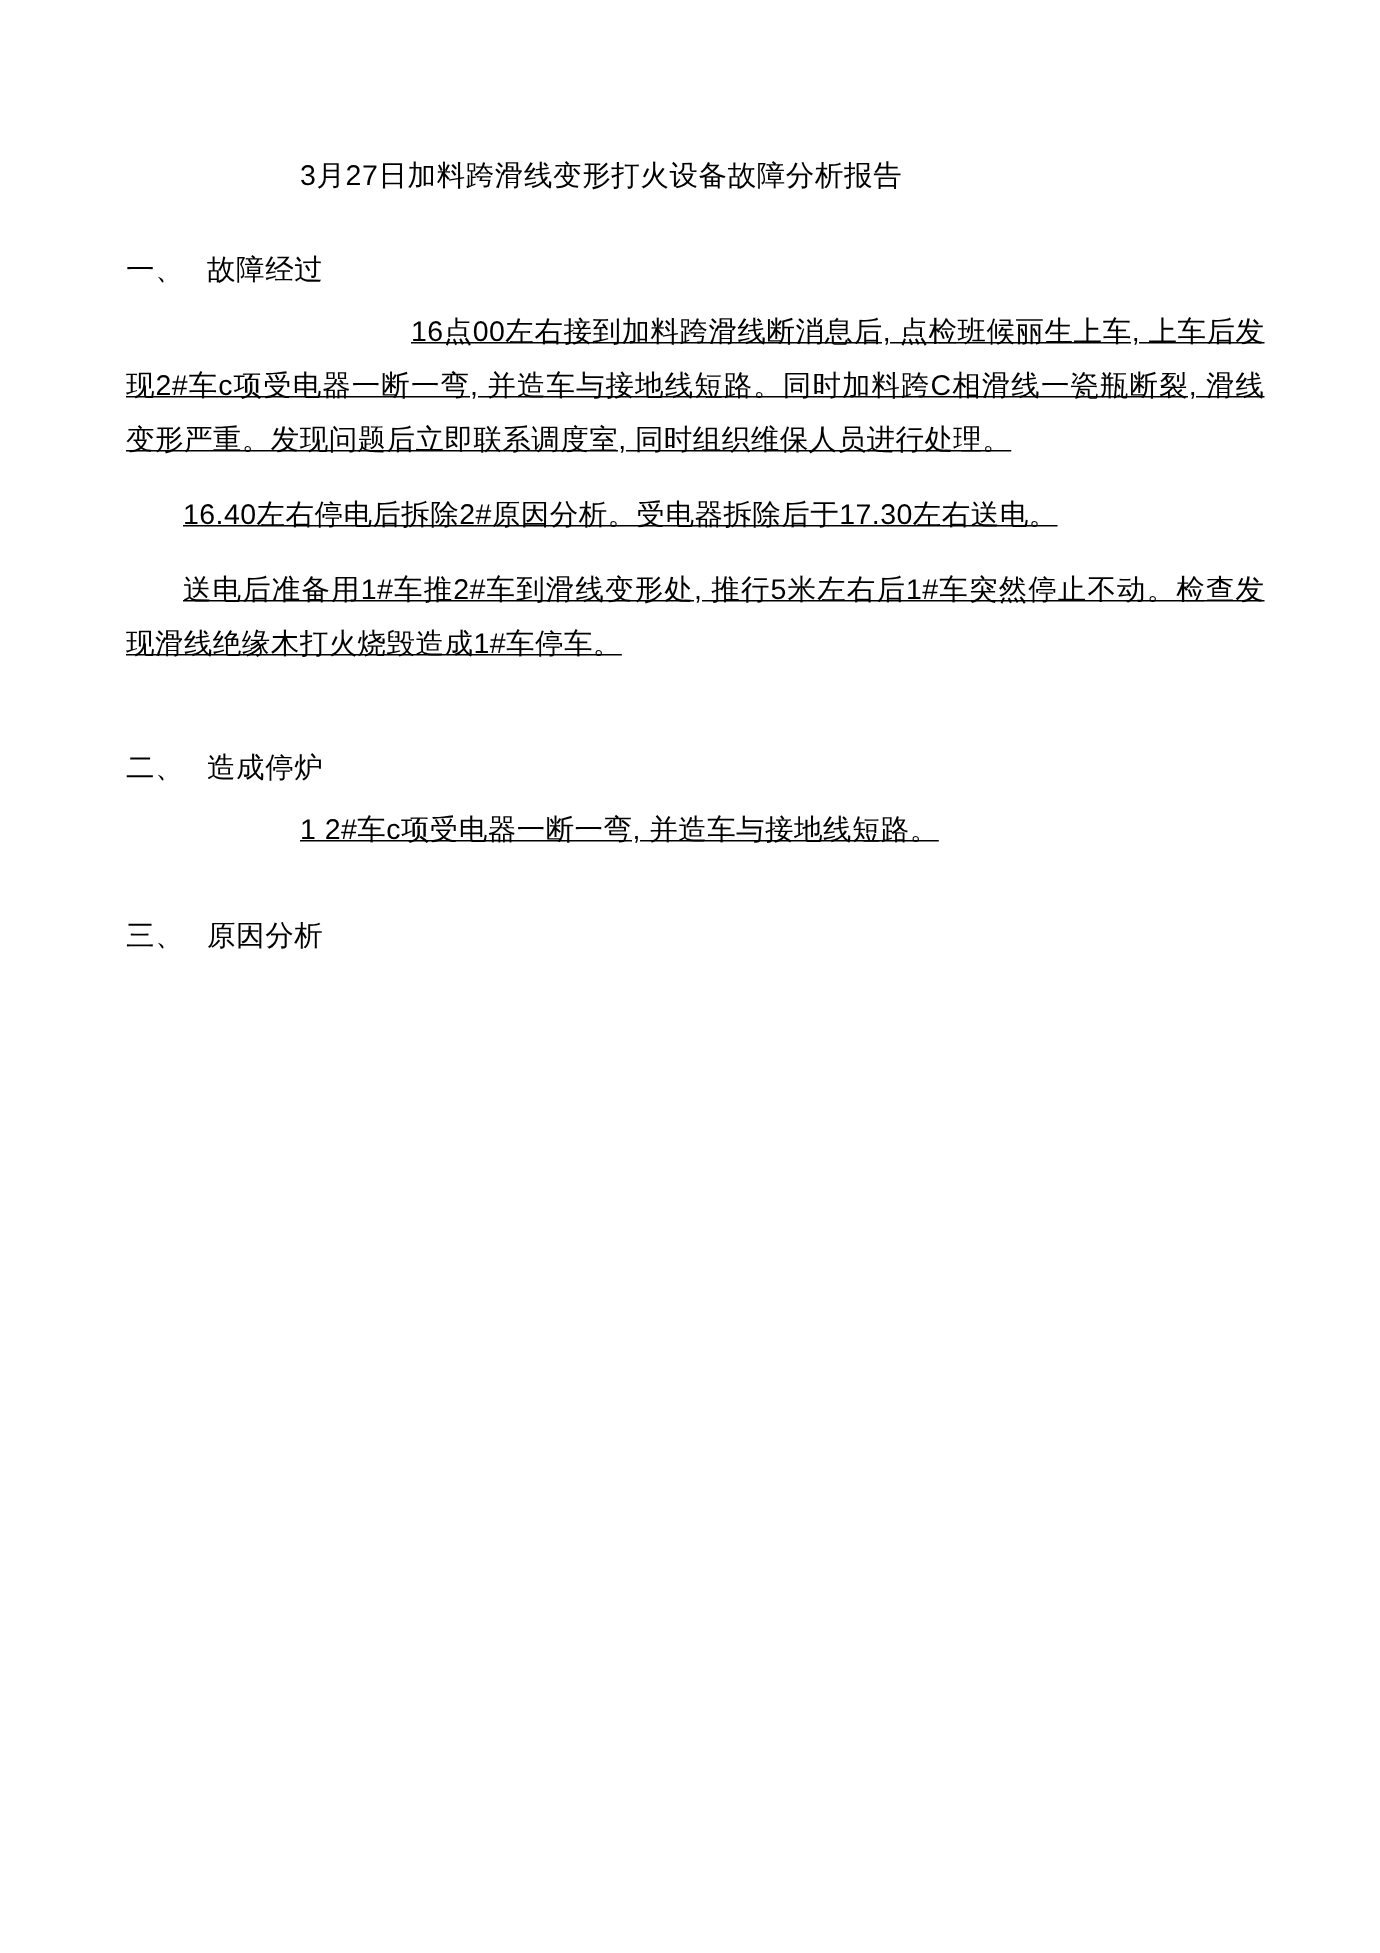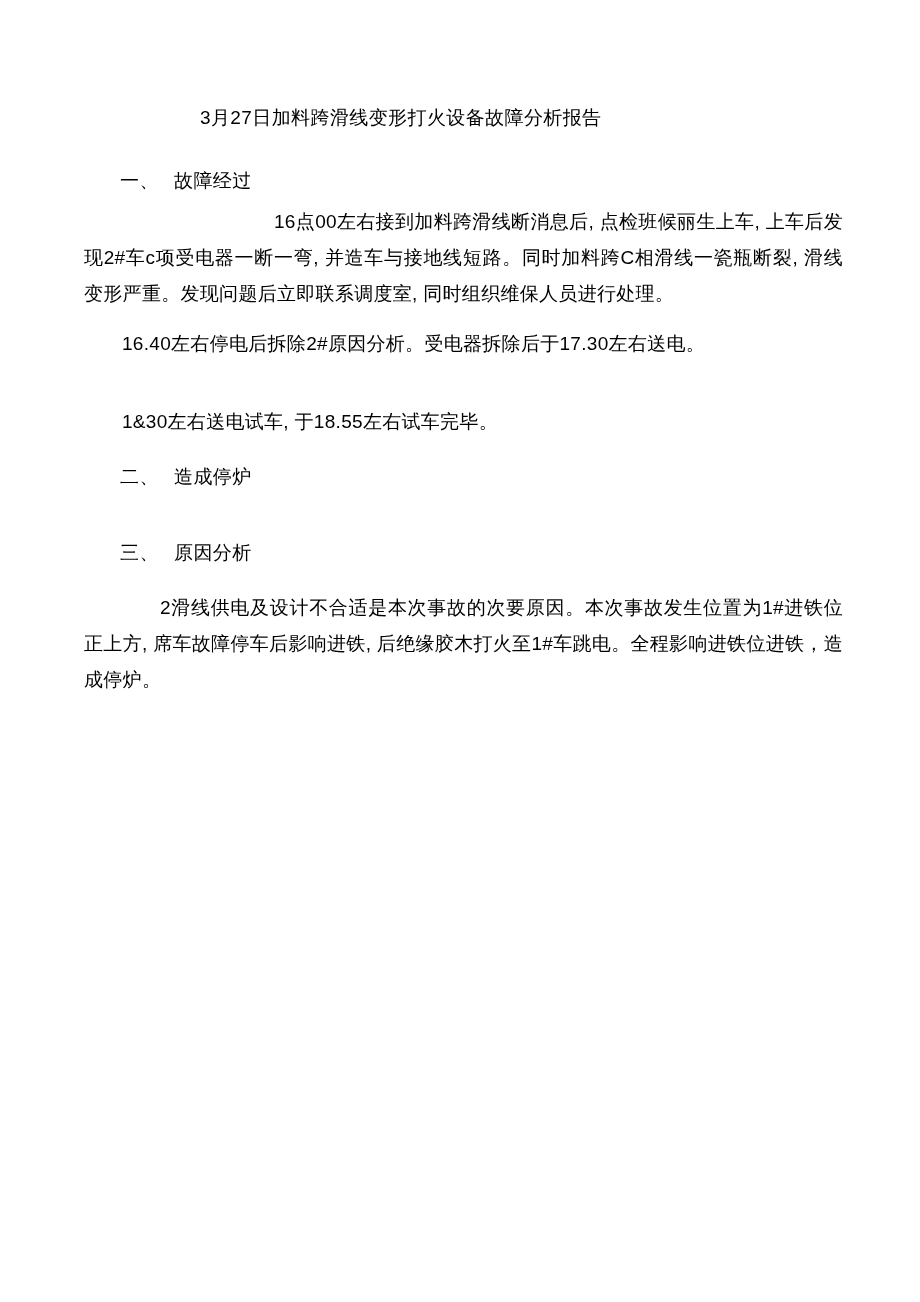--- a/index.html
+++ b/index.html
@@ -48,66 +48,66 @@
     letter-spacing: 0.3px;
     text-align: justify;
   }
   .para-small {
     font-size: 18px;
     line-height: 33px;
     margin: 0;
     letter-spacing: 0.2px;
     text-align: justify;
   }
-  .pad-l { padding-left: 84px; padding-right: 72px; }
+  .pad-l { padding-left: 84px; padding-right: 72px; text-decoration: underline; }
   .ti-1 { text-indent: 38px; }
   .ti-2 { text-indent: 76px; }
   .ti-3 { text-indent: 116px; }
   .ti-4 { text-indent: 190px; }
   .gap-title { height: 34px; }
   .gap-s { height: 8px; }
   .gap-m { height: 14px; }
   .gap-l { height: 22px; }
-  .head-indent { padding-left: 120px; }
+  .head-indent { padding-left: 84px; }
   .head-label { display: inline-block; min-width: 54px; }
 </style>
 </head>
 <body>
 
 <div class="page">
   <div class="content">
 
     <h1 class="doc-title">3月27日加料跨滑线变形打火设备故障分析报告</h1>
 
     <div class="gap-title"></div>
 
     <div class="section-heading head-indent">
       <span class="head-label">一、</span><span>故障经过</span>
     </div>
     <div class="gap-s"></div>
     <p class="para pad-l ti-4">16点00左右接到加料跨滑线断消息后, 点检班候丽生上车, 上车后发现2#车c项受电器一断一弯, 并造车与接地线短路。同时加料跨C相滑线一瓷瓶断裂, 滑线变形严重。发现问题后立即联系调度室, 同时组织维保人员进行处理。</p>
     <div class="gap-m"></div>
     <p class="para pad-l ti-1">16.40左右停电后拆除2#原因分析。受电器拆除后于17.30左右送电。</p>
     <div class="gap-m"></div>
+    <p class="para pad-l ti-1">送电后准备用1#车推2#车到滑线变形处, 推行5米左右后1#车突然停止不动。检查发现滑线绝缘木打火烧毁造成1#车停车。</p>
     <div class="gap-m"></div>
     <div class="gap-m"></div>
-    <p class="para pad-l ti-1">1&amp;30左右送电试车, 于18.55左右试车完毕。</p>
 
     <div class="gap-l"></div>
 
     <div class="section-heading head-indent">
       <span class="head-label">二、</span><span>造成停炉</span>
     </div>
     <div class="gap-s"></div>
+    <p class="para pad-l ti-3">1 2#车c项受电器一断一弯, 并造车与接地线短路。</p>
     <div class="gap-s"></div>
     <div class="gap-s"></div>
 
     <div class="gap-l"></div>
 
     <div class="section-heading head-indent">
       <span class="head-label">三、</span><span>原因分析</span>
     </div>
     <div class="gap-s"></div>
     <div class="gap-m"></div>
-    <p class="para pad-l ti-2">2滑线供电及设计不合适是本次事故的次要原因。本次事故发生位置为1#进铁位正上方, 席车故障停车后影响进铁, 后绝缘胶木打火至1#车跳电。全程影响进铁位进铁，造成停炉。</p>
 
   </div>
 </div>
 
 </body></html>

